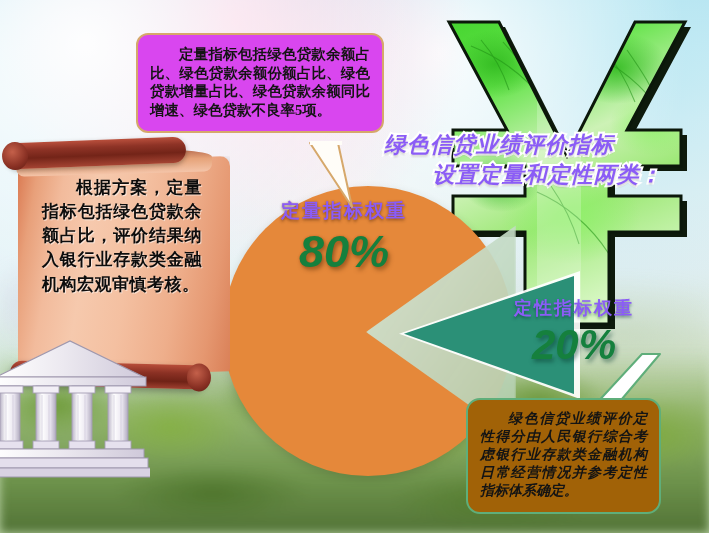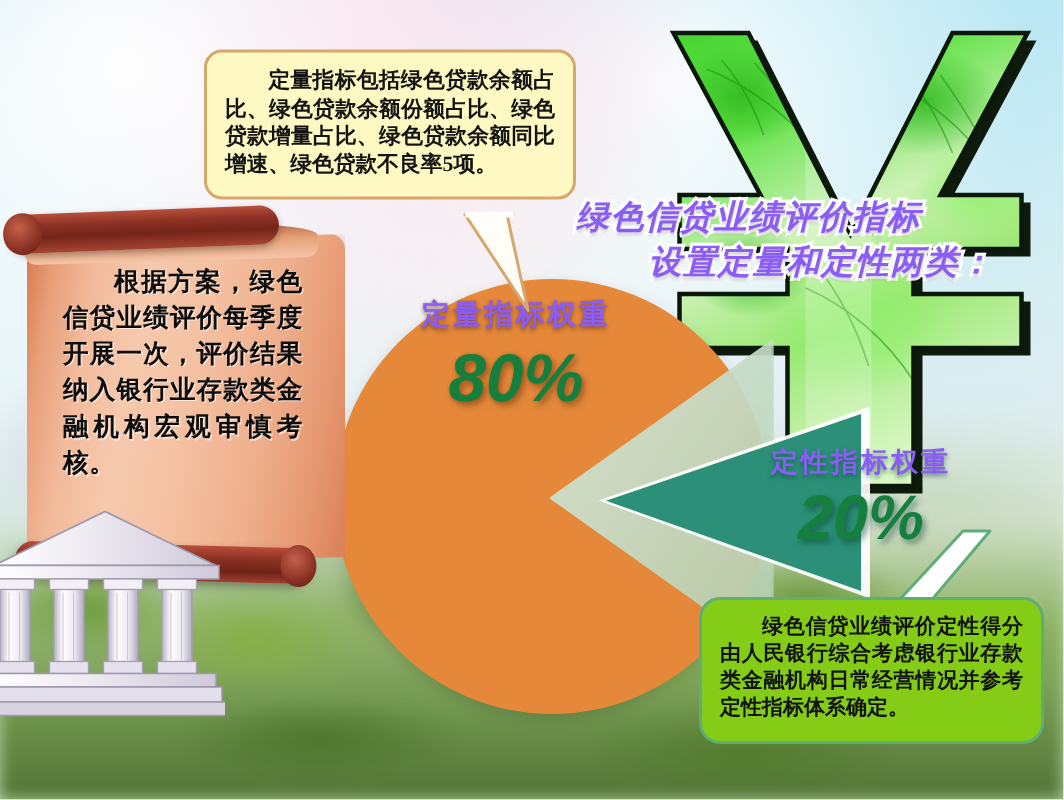--- a/index.html
+++ b/index.html
@@ -133,45 +133,46 @@
     letter-spacing: 1px;
     -webkit-text-stroke: 4px #ffffff;
     paint-order: stroke fill;
     text-shadow: 0 2px 2px rgba(0,0,0,0.18);
   }
   .headline .l2 { display: block; padding-left: 22px; text-align: center; }
 
   
   .callout {
     position: absolute;
-    background: #fef9c3;
+    background: #d946ef;
     border: 2px solid #d6a86b;
     border-radius: 12px;
     padding: 10px 12px 12px 12px;
   }
   .callout .body {
     font-family: "Liberation Serif", "DejaVu Serif", serif;
     font-weight: bold;
     color: #141414;
     line-height: 1.28;
     text-align: justify;
     text-indent: 2em;
   }
   .callout-top { left: 136px; top: 33px; width: 248px; }
   .callout-top .body { font-size: 14.5px; }
   .ptr-top {
     position: absolute; left: 308px; top: 141px;
     width: 46px; height: 68px;
   }
 
   .callout-bottom {
-    left: 466px; top: 398px; width: 230px;
+    left: 466px; top: 398px; width: 195px;
     border-color: #5fae7a;
     border-radius: 14px;
-    background: #84cc16;
+    background: #a16207;
+    font-style: italic;
   }
   .callout-bottom .body { font-size: 14px; }
   .ptr-bottom {
     position: absolute; left: 592px; top: 352px;
     width: 70px; height: 58px;
   }
 
   
   .scroll-wrap { position: absolute; left: 4px; top: 134px; width: 240px; height: 260px; }
 
@@ -350,21 +351,21 @@
   </div>
   <div class="callout callout-bottom">
     <div class="body">绿色信贷业绩评价定性得分由人民银行综合考虑银行业存款类金融机构日常经营情况并参考定性指标体系确定。</div>
   </div>
 
   <div class="scroll-wrap">
     <div class="scroll-paper"></div>
     <div class="scroll-curl-top"></div>
     <div class="scroll-rod-top"></div>
     <div class="scroll-rod-bottom"></div>
-    <div class="scroll-text">根据方案，绿色信贷业绩评价每季度开展一次，评价结果纳入银行业存款类金融机构宏观审慎考核。</div>
+    <div class="scroll-text">根据方案，定量指标包括绿色贷款余额占比，评价结果纳入银行业存款类金融机构宏观审慎考核。</div>
   </div>
 
   <div class="bank">
     <svg width="160" height="145" viewBox="0 0 160 145" xmlns="http://www.w3.org/2000/svg">
       <defs>
         <linearGradient id="stone" x1="0" y1="0" x2="1" y2="0">
           <stop offset="0%" stop-color="#ffffff"></stop>
           <stop offset="45%" stop-color="#ece9f0"></stop>
           <stop offset="100%" stop-color="#cfc9da"></stop>
         </linearGradient>

